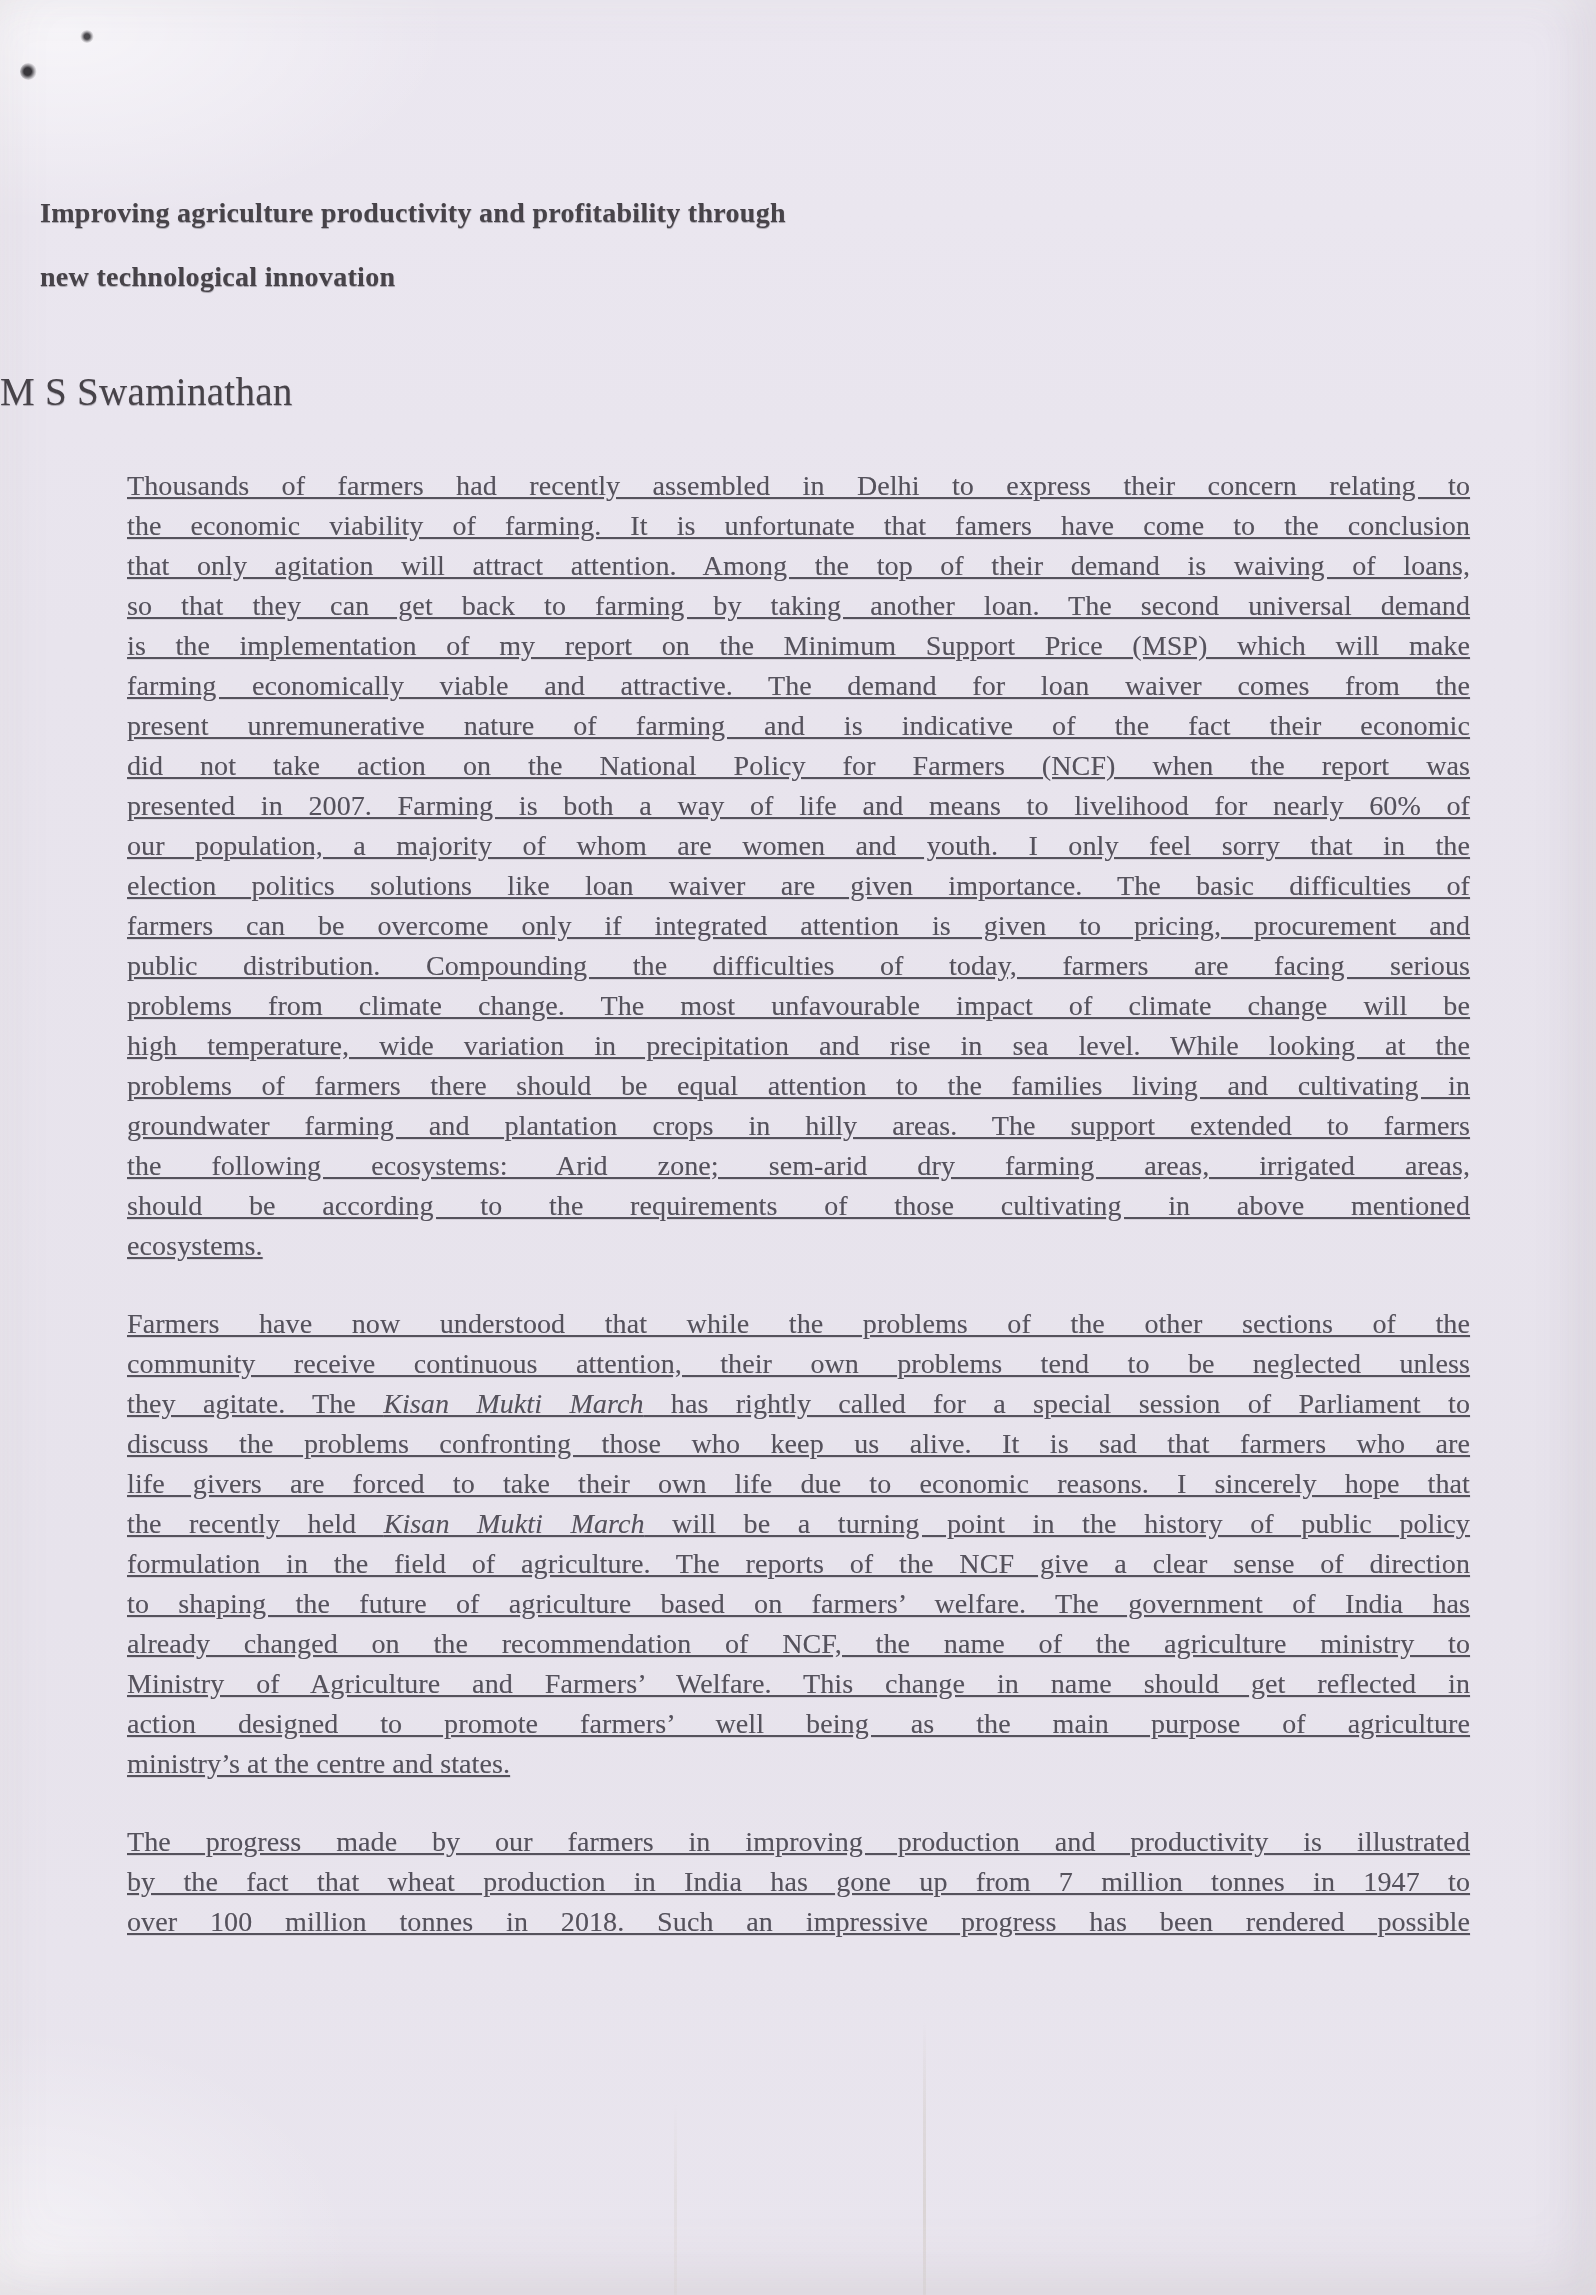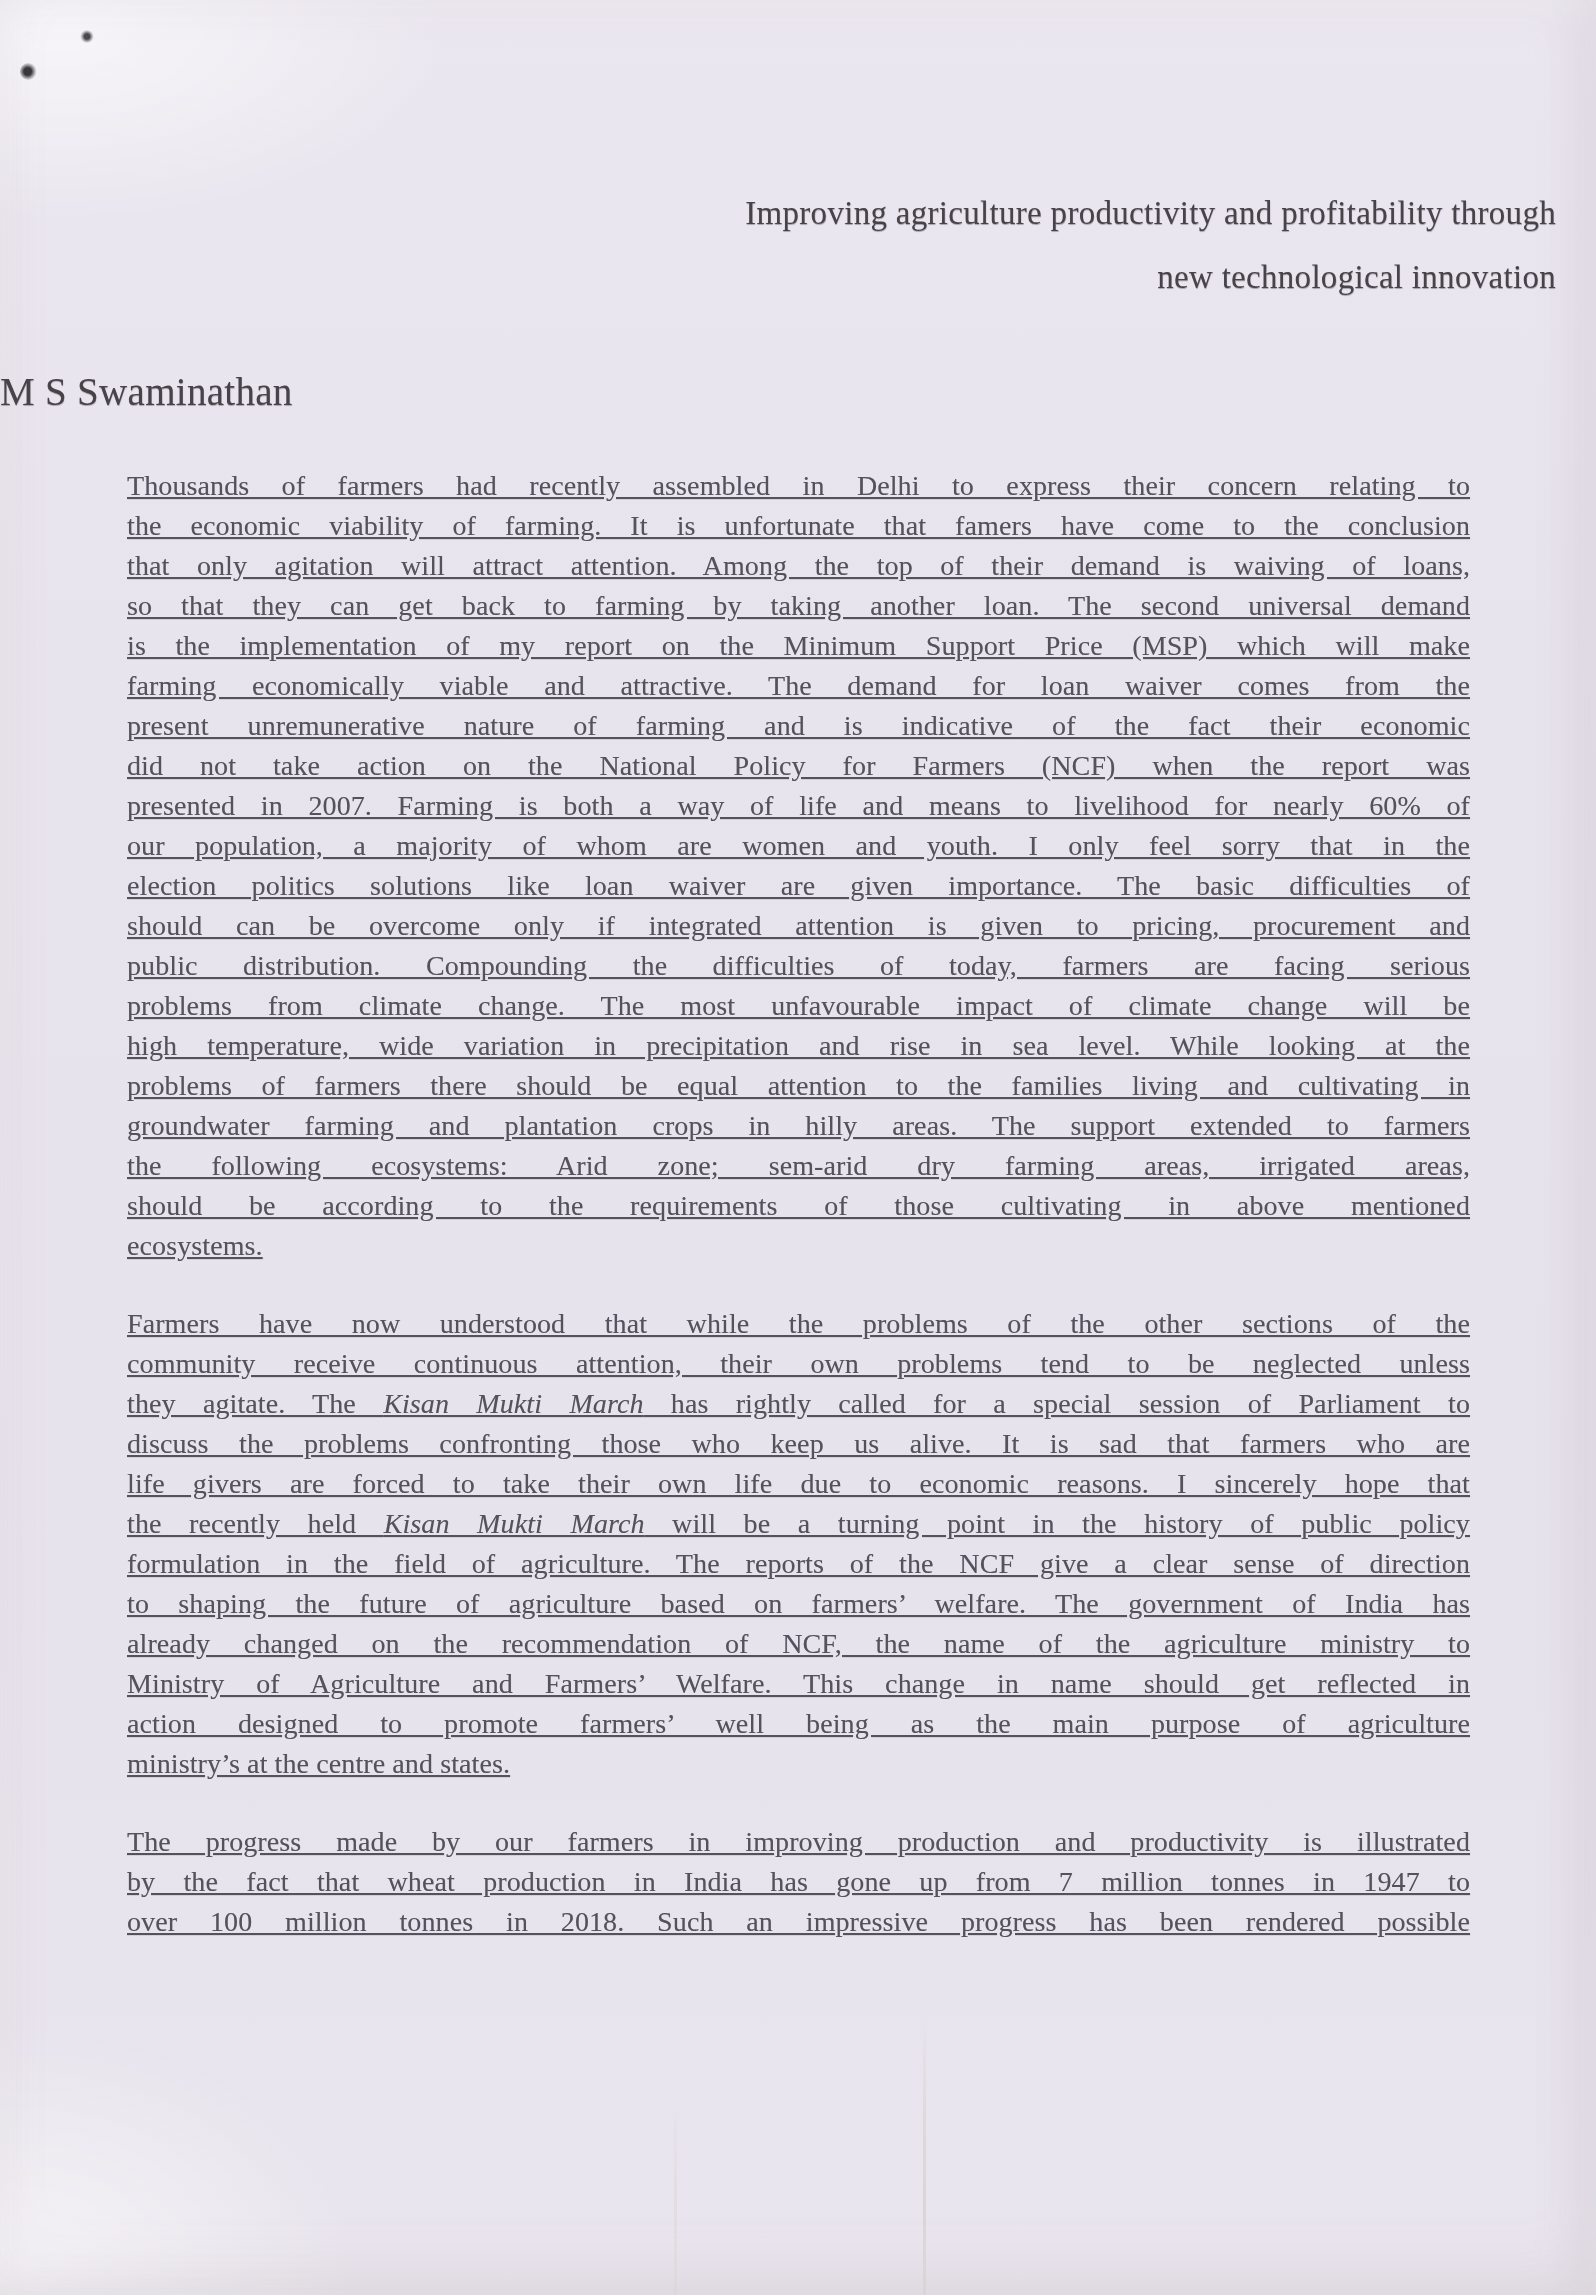--- a/index.html
+++ b/index.html
@@ -47,24 +47,24 @@
   }
   .crease-v2{
     position:absolute;
     left:674px;top:2103px;width:2.7px;height:193px;
     background:linear-gradient(to bottom, rgba(178,165,130,0) 0%, rgba(178,165,130,0.12) 50%, rgba(178,165,130,0.06) 100%);
     filter:blur(0.7px);
   }
   
   .title{
     margin:181px 40px 0;
-    font-size:33px;
+    font-size:28px;
     line-height:64px;
-    font-weight:400;
-    text-align:right;
+    font-weight:700;
+    text-align:left;
     color:var(--heading-text);
     letter-spacing:0.3px;
     text-shadow:0.3px 0.5px 0.7px rgba(70,67,75,0.40);
   }
   .author{
     margin:56px 0 0;
     font-size:39px;
     line-height:54px;
     color:var(--heading-text);
     letter-spacing:0.3px;
@@ -112,21 +112,21 @@
         <div class="line"><span>the economic viability of farming. It is unfortunate that famers have come to the conclusion</span></div>
         <div class="line"><span>that only agitation will attract attention. Among the top of their demand is waiving of loans,</span></div>
         <div class="line"><span>so that they can get back to farming by taking another loan. The second universal demand</span></div>
         <div class="line"><span>is the implementation of my report on the Minimum Support Price (MSP) which will make</span></div>
         <div class="line"><span>farming economically viable and attractive. The demand for loan waiver comes from the</span></div>
         <div class="line"><span>present unremunerative nature of farming and is indicative of the fact their economic</span></div>
         <div class="line"><span>did not take action on the National Policy for Farmers (NCF) when the report was</span></div>
         <div class="line"><span>presented in 2007. Farming is both a way of life and means to livelihood for nearly 60% of</span></div>
         <div class="line"><span>our population, a majority of whom are women and youth. I only feel sorry that in the</span></div>
         <div class="line"><span>election politics solutions like loan waiver are given importance. The basic difficulties of</span></div>
-        <div class="line"><span>should can be overcome only if integrated attention is given to pricing, procurement and</span></div>
+        <div class="line"><span>farmers can be overcome only if integrated attention is given to pricing, procurement and</span></div>
         <div class="line"><span>public distribution. Compounding the difficulties of today, farmers are facing serious</span></div>
         <div class="line"><span>problems from climate change. The most unfavourable impact of climate change will be</span></div>
         <div class="line"><span>high temperature, wide variation in precipitation and rise in sea level. While looking at the</span></div>
         <div class="line"><span>problems of farmers there should be equal attention to the families living and cultivating in</span></div>
         <div class="line"><span>groundwater farming and plantation crops in hilly areas. The support extended to farmers</span></div>
         <div class="line"><span>the following ecosystems: Arid zone; sem-arid dry farming areas, irrigated areas,</span></div>
         <div class="line"><span>should be according to the requirements of those cultivating in above mentioned</span></div>
         <div class="line last"><span>ecosystems.</span></div>
       </div>
       <div class="paragraph">

